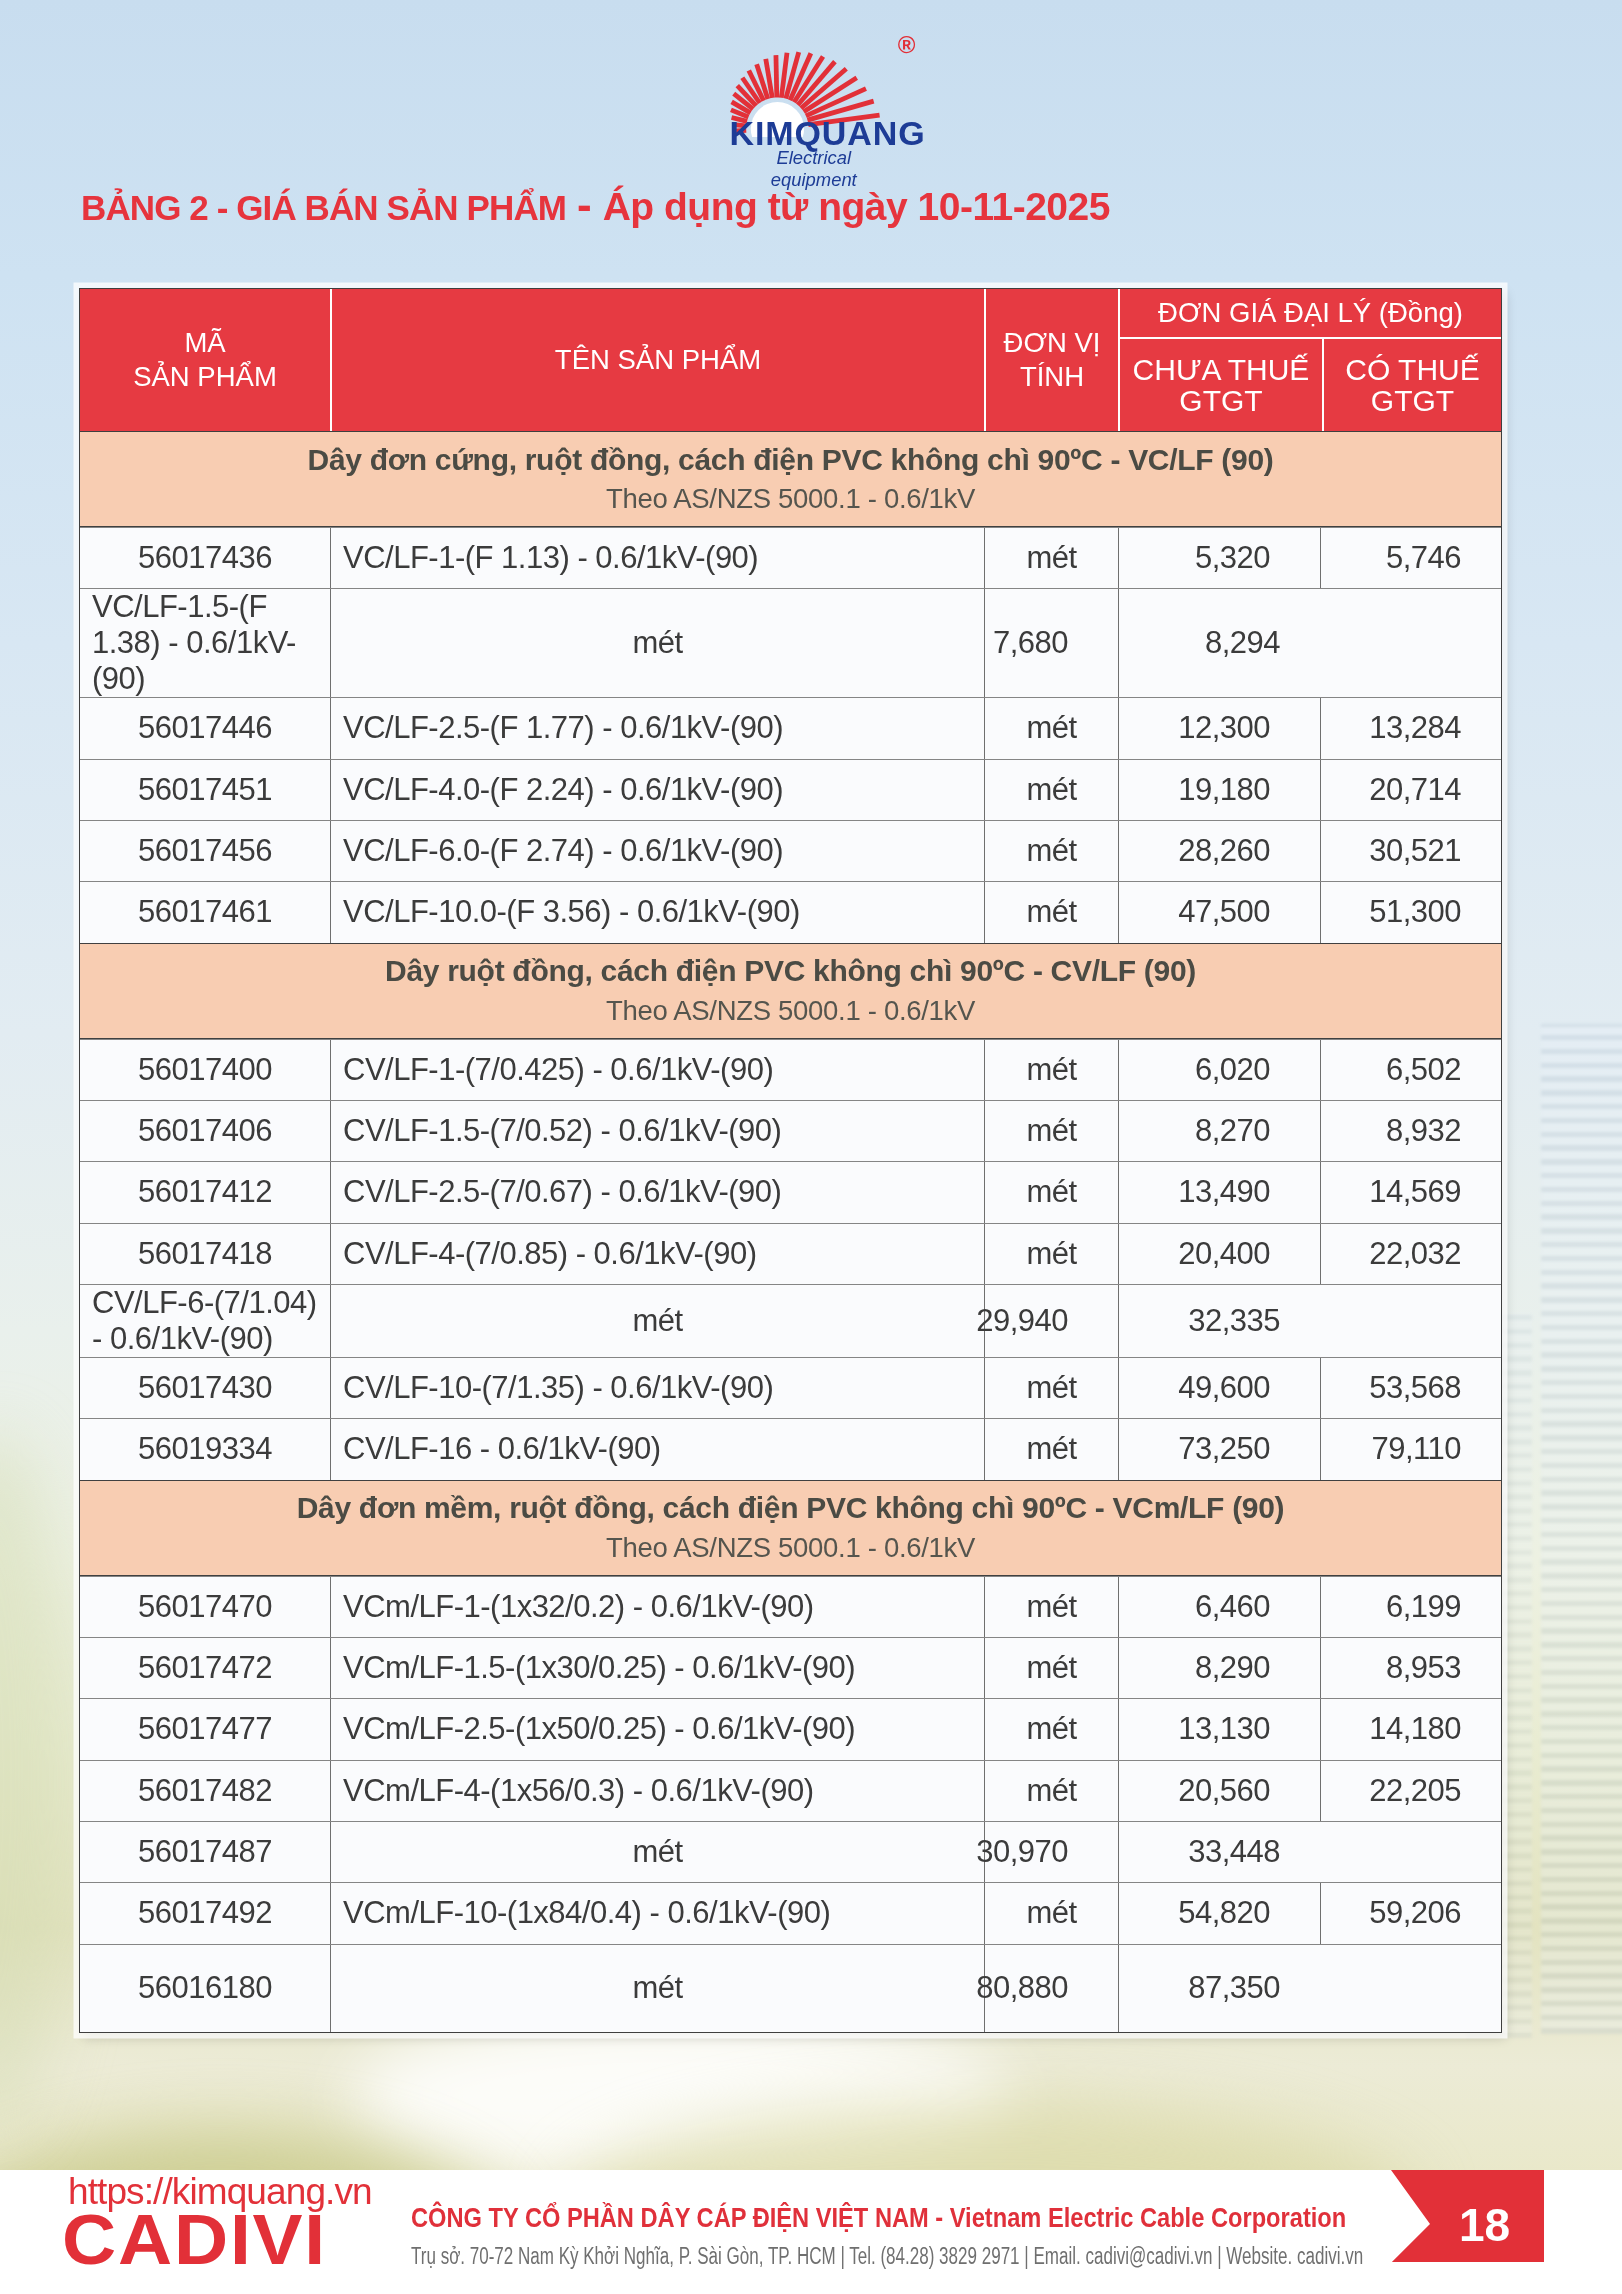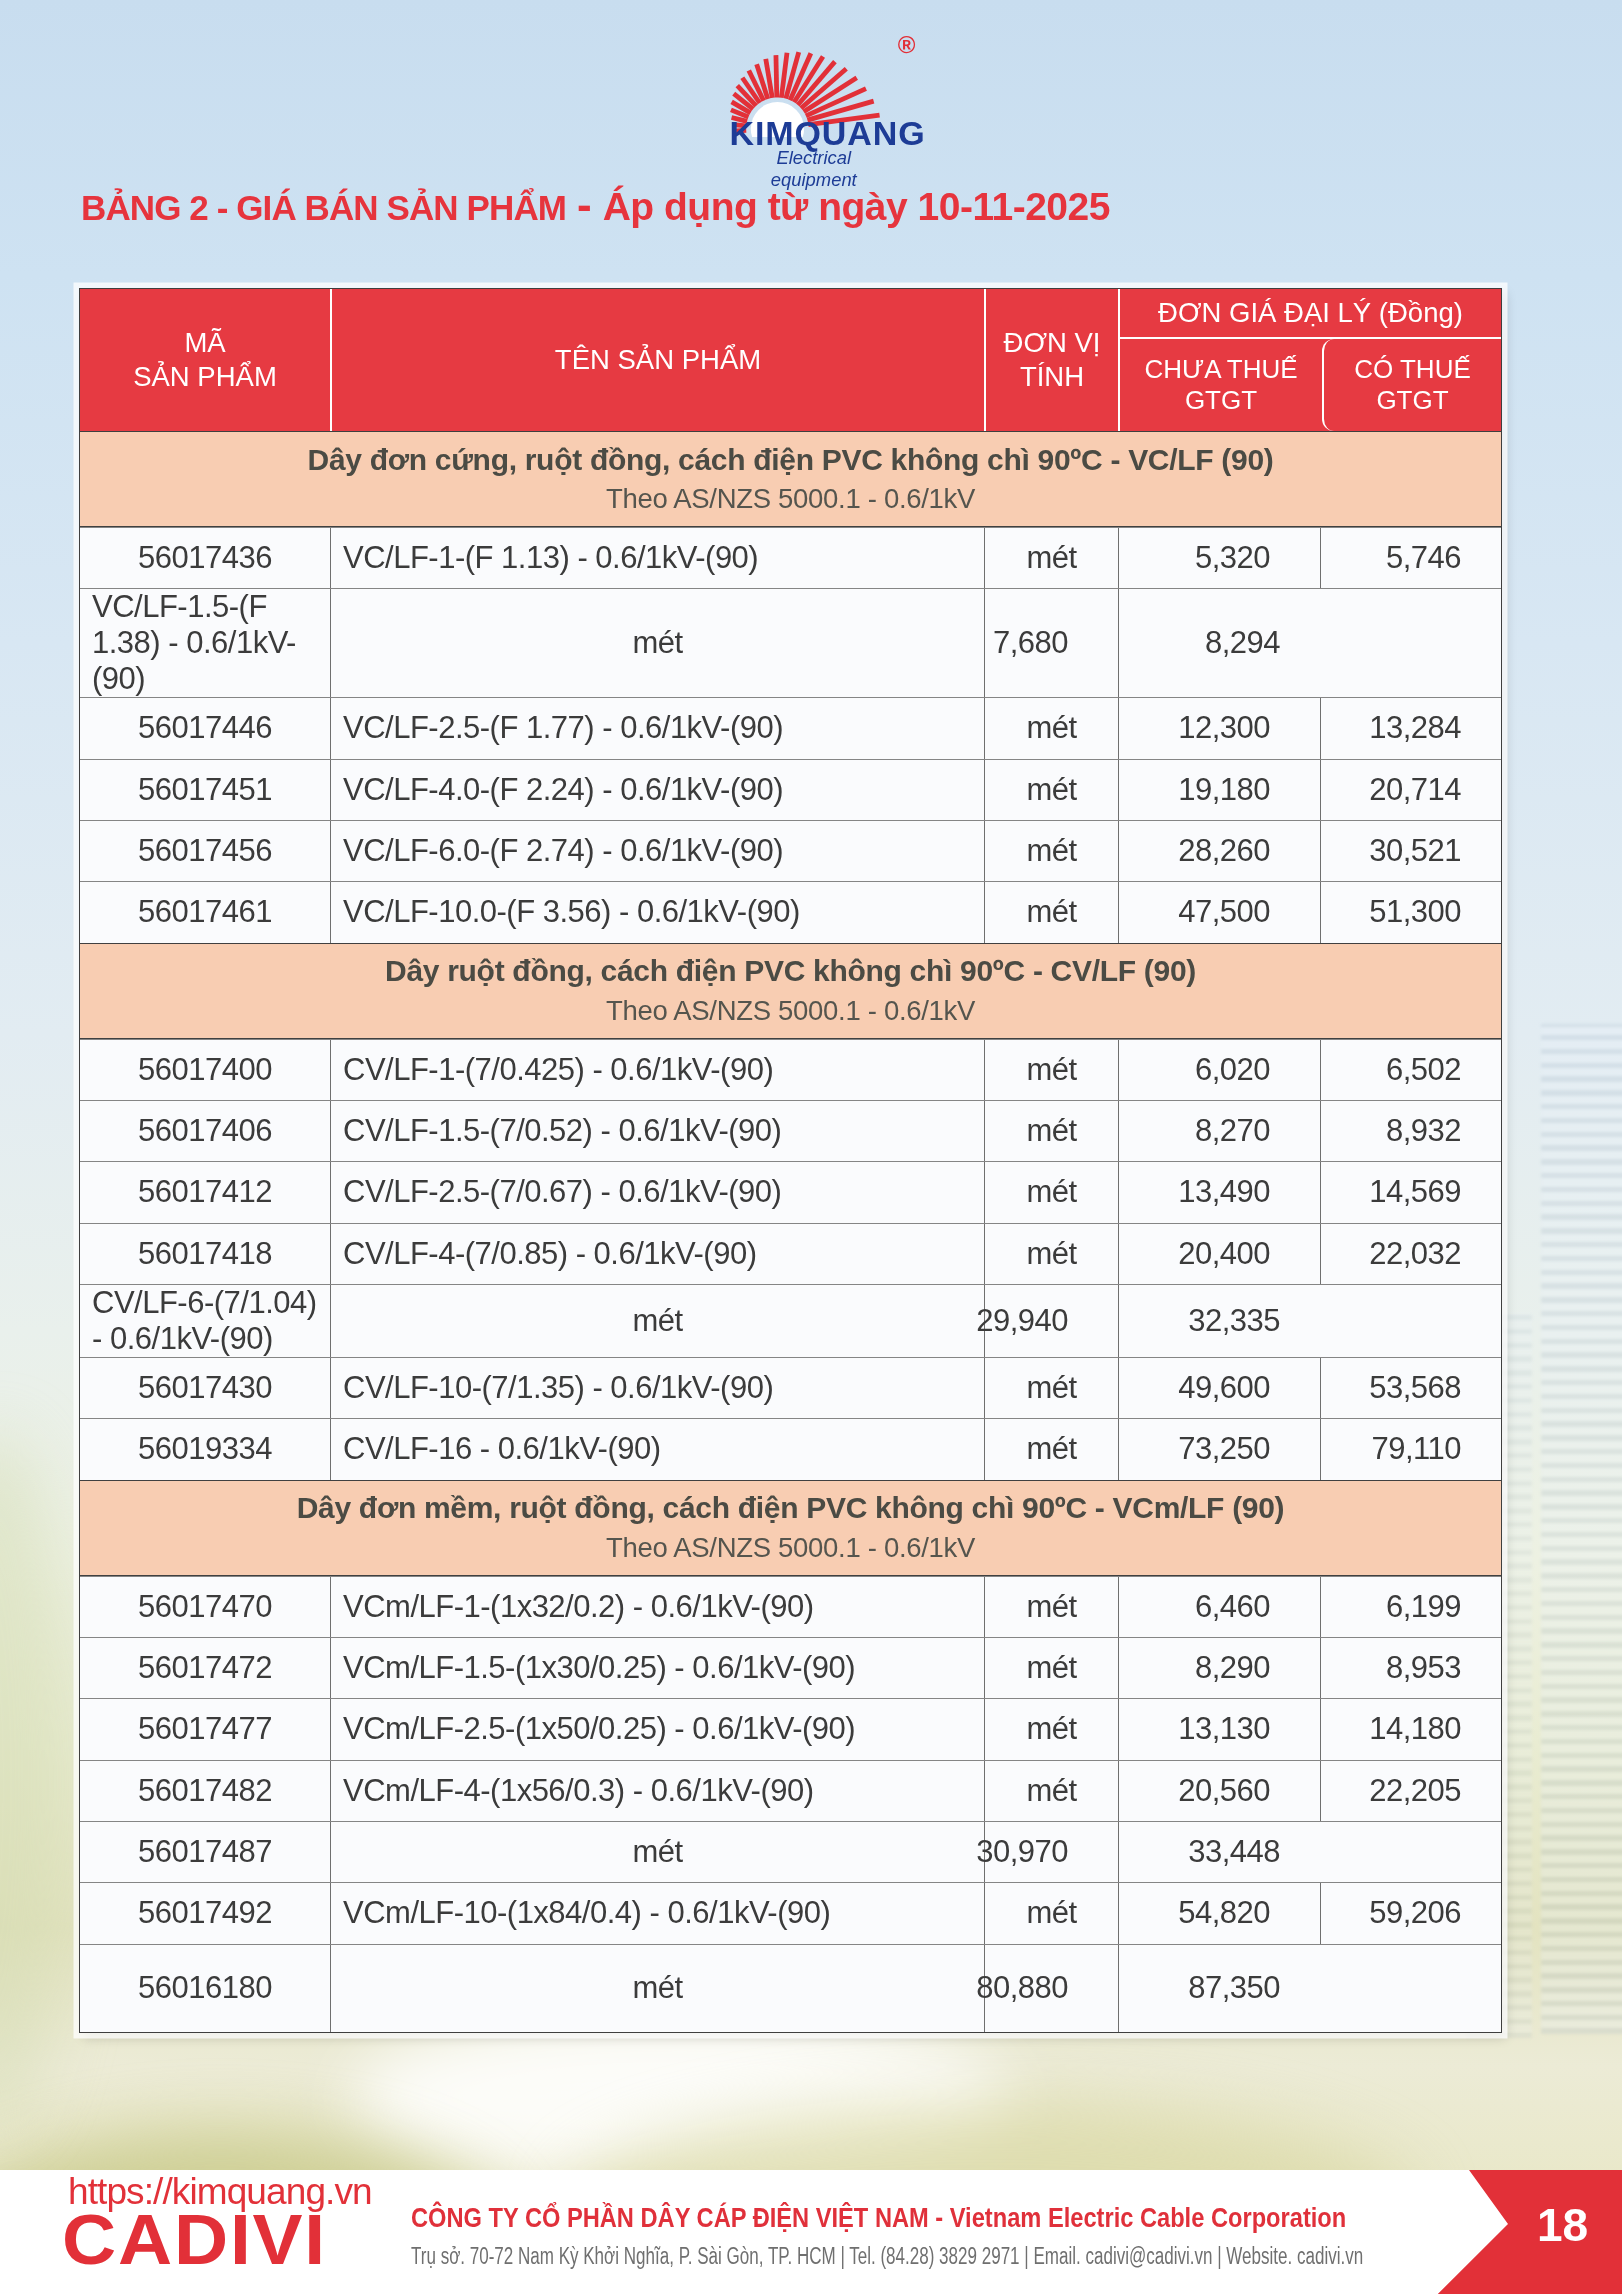--- a/index.html
+++ b/index.html
@@ -41,21 +41,21 @@
   .thead{flex:0 0 142px;background:var(--header_red,#e63a42);color:#fff;border-bottom:1.8px solid #3f3f3f;
     display:grid;grid-template-columns:250px 654px 134px 1fr;}
   .th{display:flex;flex-direction:column;justify-content:center;align-items:center;
     font-size:27.5px;line-height:34px;text-align:center;}
   .th + .th, .th-group{border-left:2.8px solid #fff;}
   .th-group{display:flex;flex-direction:column;}
   .th-group-top{height:48px;display:flex;align-items:center;justify-content:center;
     font-size:27.5px;border-bottom:2.8px solid #fff;}
   .th-group-bottom{flex:1;display:grid;grid-template-columns:202px 1fr;}
   .th-sub{display:flex;flex-direction:column;align-items:center;justify-content:center;
-    font-size:26px;line-height:31px;text-align:center;border-radius:12px;}
+    font-size:30px;line-height:31px;text-align:center;}
   .th-sub + .th-sub{border-left:2.8px solid #fff;}
   #table-body{flex:1;display:flex;flex-direction:column;}
   .section-band{flex:0 0 94px;background:var(--band_peach,#f8cdb2);
     display:flex;flex-direction:column;align-items:center;justify-content:center;
     border-bottom:1.8px solid #404040;text-align:center;}
   .section-band + .section-band, #table-body .section-band:not(:first-child){border-top:1.8px solid #404040;}
   .band-title{font-size:30px;font-weight:bold;color:#4b4b44;letter-spacing:-0.3px;}
   .band-standard{font-size:27.5px;color:#55554e;margin-top:6.4px;letter-spacing:-0.3px;}
   .cols{display:grid;grid-template-columns:250px 654px 134px 202px 1fr;}
   .trow{flex:1;background:rgba(250,251,253,.94);border-top:0.9px solid #858585;}
@@ -69,21 +69,21 @@
   
   .footer{position:absolute;left:0;top:2170px;width:1623px;height:125px;background:#fff;}
   .footer-url{position:absolute;left:68px;top:2171px;font-size:37px;color:#e23139;letter-spacing:-0.9px;}
   .footer-cadivi{position:absolute;left:62px;top:2198px;font-size:75px;font-weight:bold;
     color:var(--cadivi_red,#e23038);letter-spacing:1.8px;transform:scaleY(.95);transform-origin:left top;}
   .footer-info{position:absolute;left:411px;top:2202px;}
   .footer-company{font-size:27.5px;font-weight:bold;color:#e0303a;white-space:nowrap;
     transform:scaleX(.86);transform-origin:left;}
   .footer-address{font-size:23px;color:#6f6f6f;white-space:nowrap;margin-top:9.2px;
     transform:scaleX(.74);transform-origin:left;}
-  .page-tab{position:absolute;left:1423px;top:2170px;width:199px;height:125px;
+  .page-tab{position:absolute;left:1345px;top:2170px;width:199px;height:92px;
     background:var(--cadivi_red,#e23038);
     clip-path:polygon(46px 0,199px 0,199px 125px,13.8px 125px,85px 54px);}
   .page-tab span{position:absolute;left:114px;top:27.5px;font-size:46px;font-weight:bold;color:#fff;}
 </style>
 </head>
 <body>
 
 <div class="page">
 
   <div class="bg-blob blob-white"></div>

